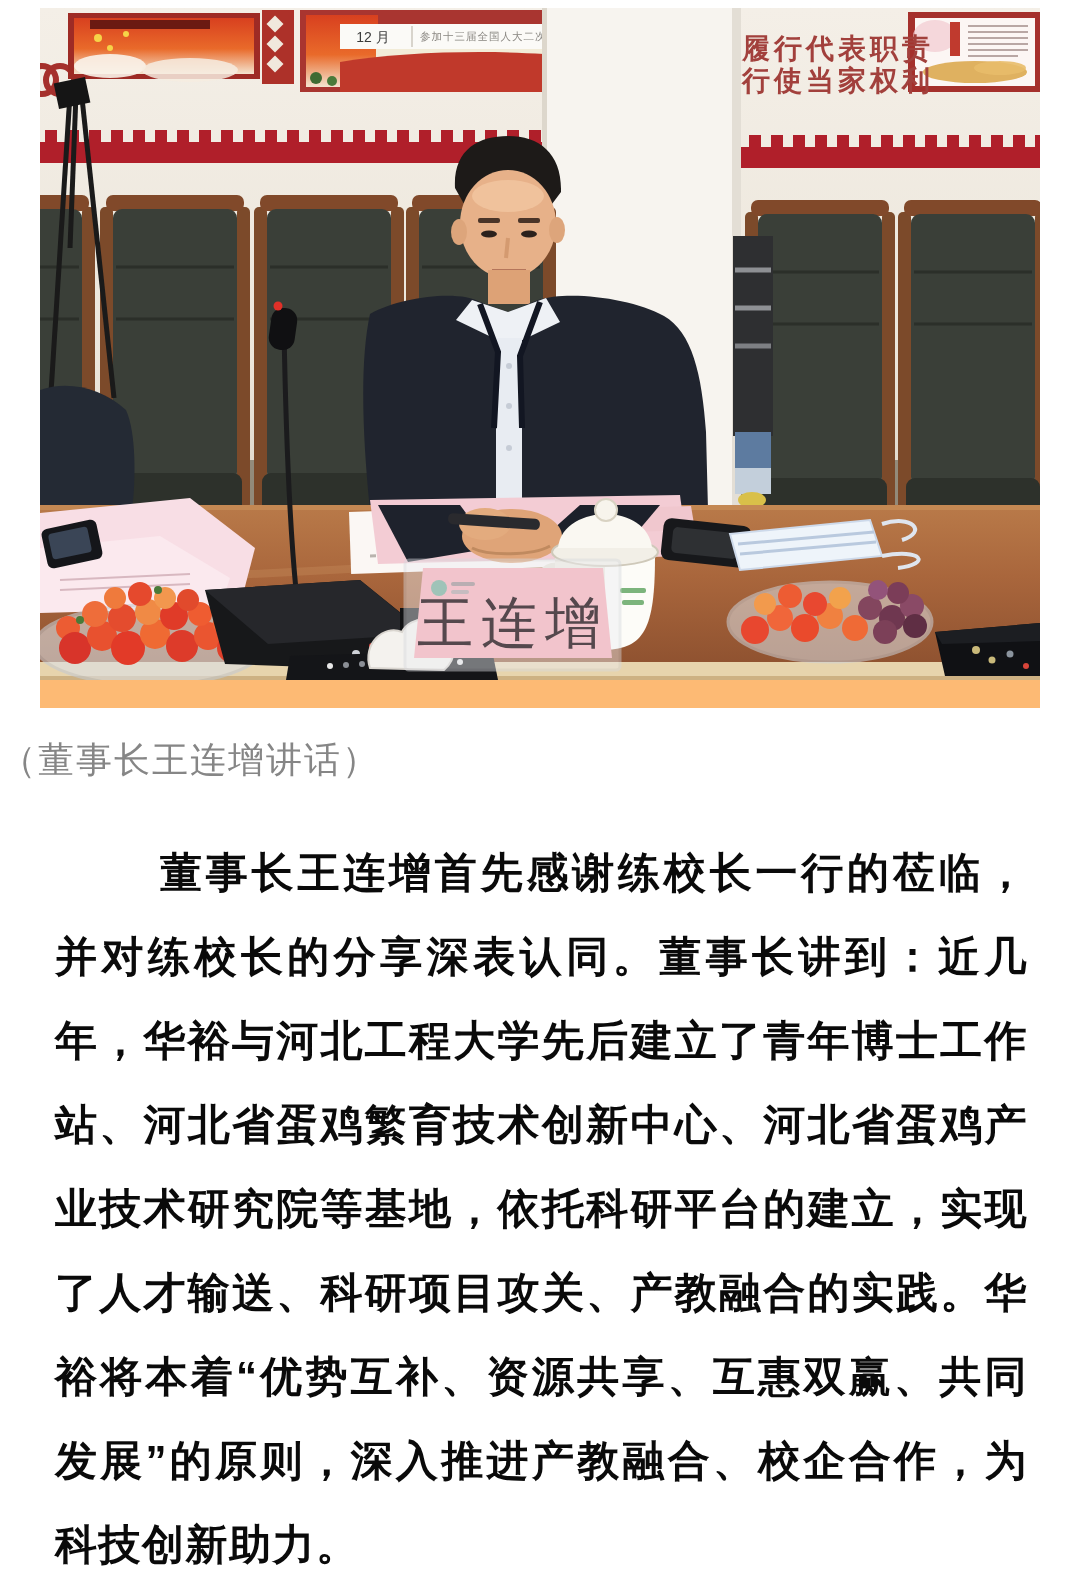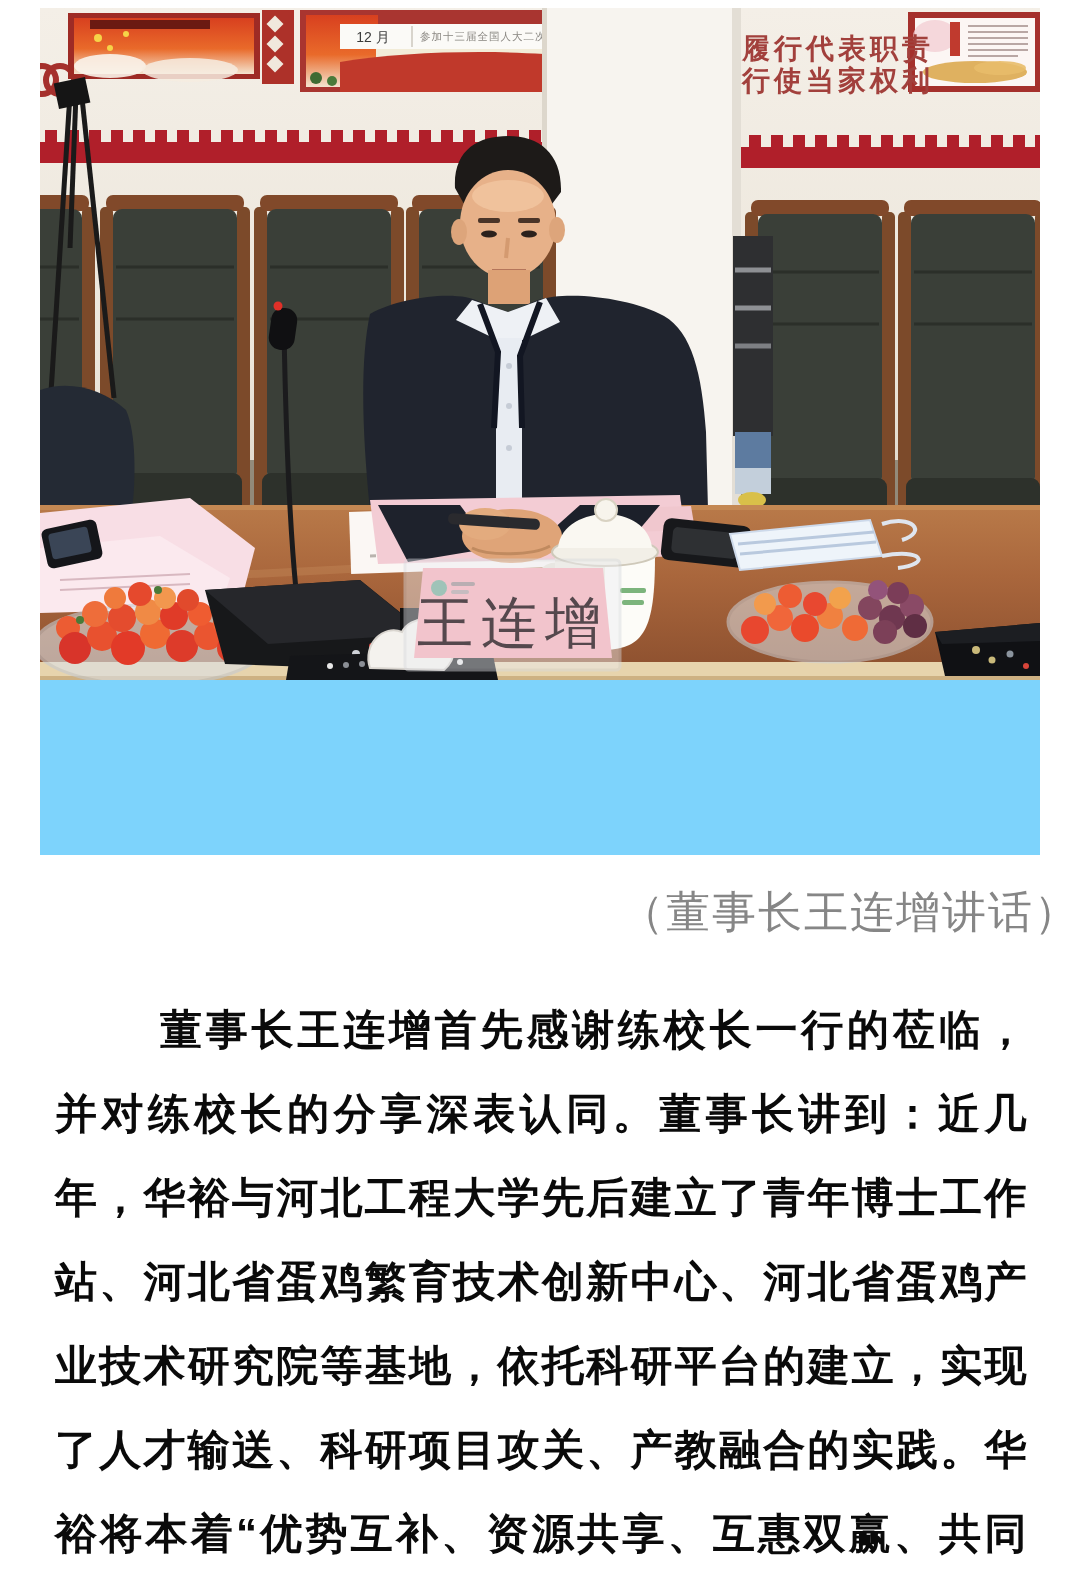--- a/index.html
+++ b/index.html
@@ -1,19 +1,19 @@
 <!DOCTYPE html>
 <html><head>
 <meta charset="utf-8">
 <style>
   html,body{margin:0;padding:0;background:#ffffff;}
   .page{width:1080px;min-height:1586px;margin:0 auto;background:#fff;font-family:"Liberation Sans","DejaVu Sans",sans-serif;}
-  figure.photo{margin:8px 40px 9px 40px;width:1000px;height:847px;padding:0;overflow:hidden;background:#7dd3fc;}
+  figure.photo{margin:8px 40px 9px 40px;width:1000px;height:700px;padding:0;overflow:hidden;background:#fdba74;}
   figure.photo svg{display:block;}
-  .caption{margin-top:28px;text-align:right;font-size:44px;color:#868686;letter-spacing:2px;}
+  .caption{margin-top:28px;text-align:left;font-size:36px;color:#868686;letter-spacing:2px;}
   .body-text{margin:46px 52px 0 55px;font-size:42px;line-height:84px;color:#0a0a0a;text-align:justify;text-justify:inter-character;word-break:break-all;letter-spacing:1.5px;text-indent:105px;font-weight:bold;}
   .banner-txt{font-weight:bold;}
 </style>
 </head>
 <body>
 
 <div class="page">
 
   <figure class="photo">
     <svg width="1000" height="672" viewBox="0 0 1000 672" xmlns="http://www.w3.org/2000/svg">

